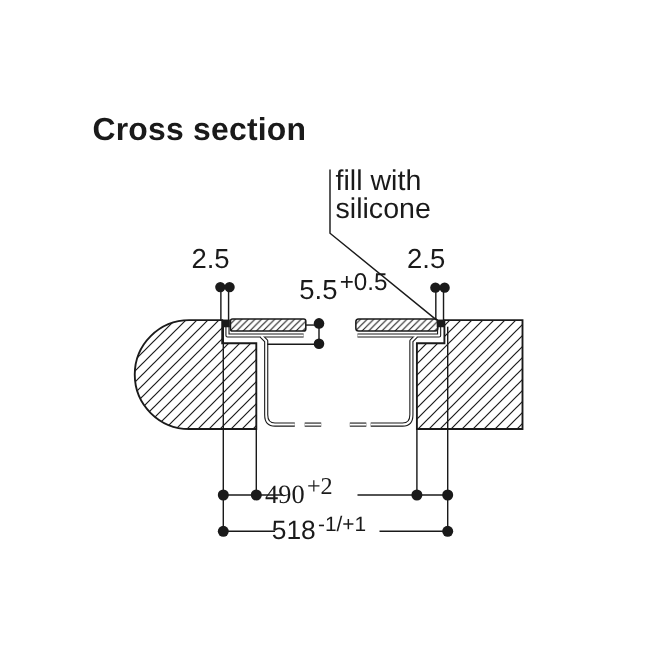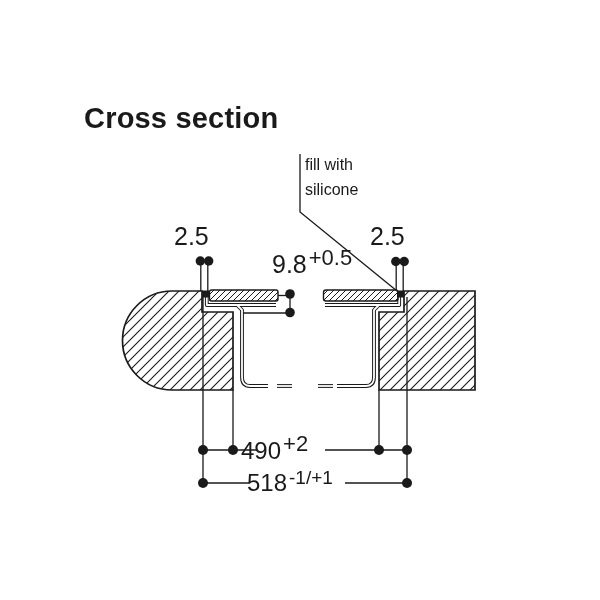--- a/index.html
+++ b/index.html
@@ -3,21 +3,21 @@
 <meta charset="utf-8">
 <style>
   html,body{margin:0;padding:0;background:#fff;}
   #stage{
     position:relative;width:600px;height:600px;background:#ffffff;
     font-family:"Liberation Sans",sans-serif;color:#1a1a1a;overflow:hidden;
   }
   #drawing{position:absolute;left:0;top:0;}
   .txt{position:absolute;white-space:nowrap;color:#1a1a1a;}
   .title{font-size:29px;font-weight:bold;letter-spacing:.2px;}
-  .note{font-size:16px;line-height:25px;}
+  .note{font-size:26px;line-height:25px;}
   .dim{font-size:25px;}
   .dim-c{}
   .sup{font-size:22px;position:relative;top:-8px;margin-left:2px;letter-spacing:0;}
   .sup-sm{font-size:19px;top:-7px;}
 </style>
 </head>
 <body>
 
 <div id="stage">
 
@@ -113,19 +113,19 @@
 
   <div class="txt note" style="left:305px;top:152px;">
     <div>fill with</div>
     <div>silicone</div>
   </div>
 
   <div class="txt dim dim-c" style="left:174px;top:222px;width:60px;">2.5</div>
 
   <div class="txt dim dim-c" style="left:370px;top:222px;width:60px;">2.5</div>
 
-  <div class="txt dim" style="left:272px;top:250px;"><span>9.8</span><span class="sup">+0.5</span></div>
+  <div class="txt dim" style="left:272px;top:250px;"><span>5.5</span><span class="sup">+0.5</span></div>
 
-  <div class="txt dim dim-c" style="left:241px;top:437px;width:100px;font-size:24px;"><span>490</span><span class="sup">+2</span></div>
+  <div class="txt dim dim-c" style="left:241px;top:437px;width:100px;font-size:24px;font-family:Liberation Serif, serif;"><span>490</span><span class="sup">+2</span></div>
 
   <div class="txt dim dim-c" style="left:247px;top:469px;width:100px;font-size:24px;"><span>518</span><span class="sup sup-sm">-1/+1</span></div>
 
 </div>
 
 </body></html>

